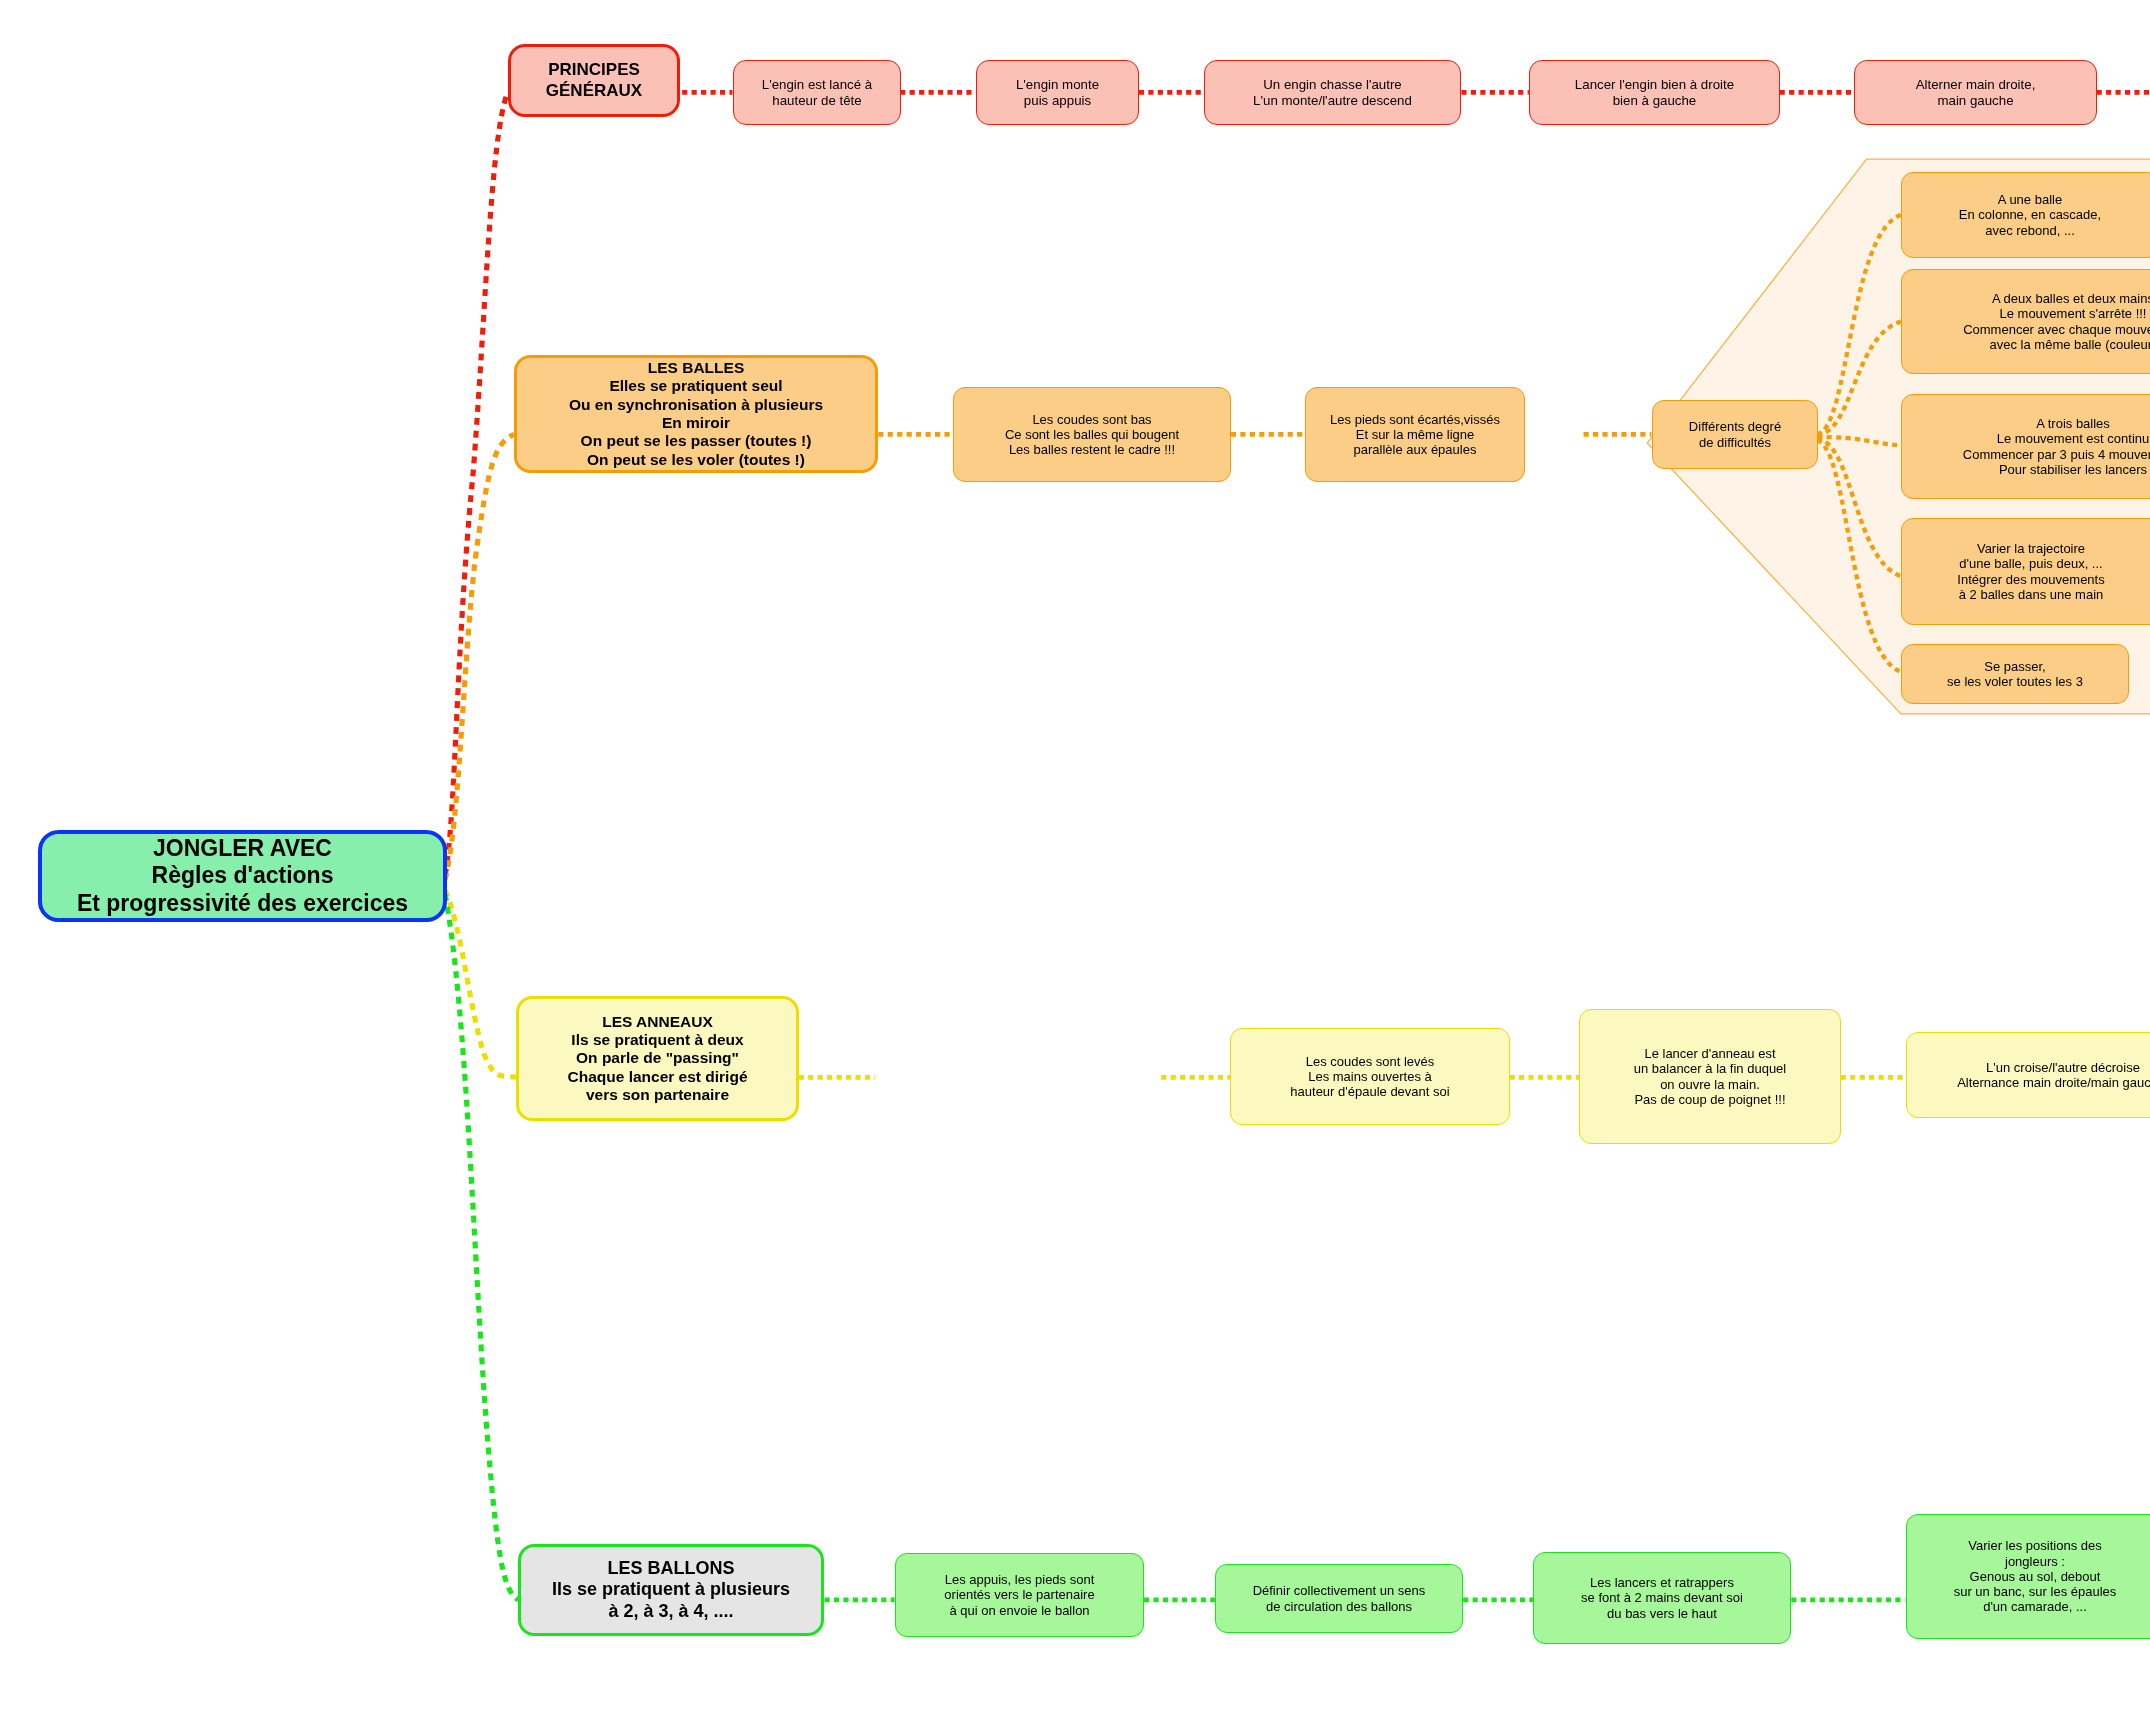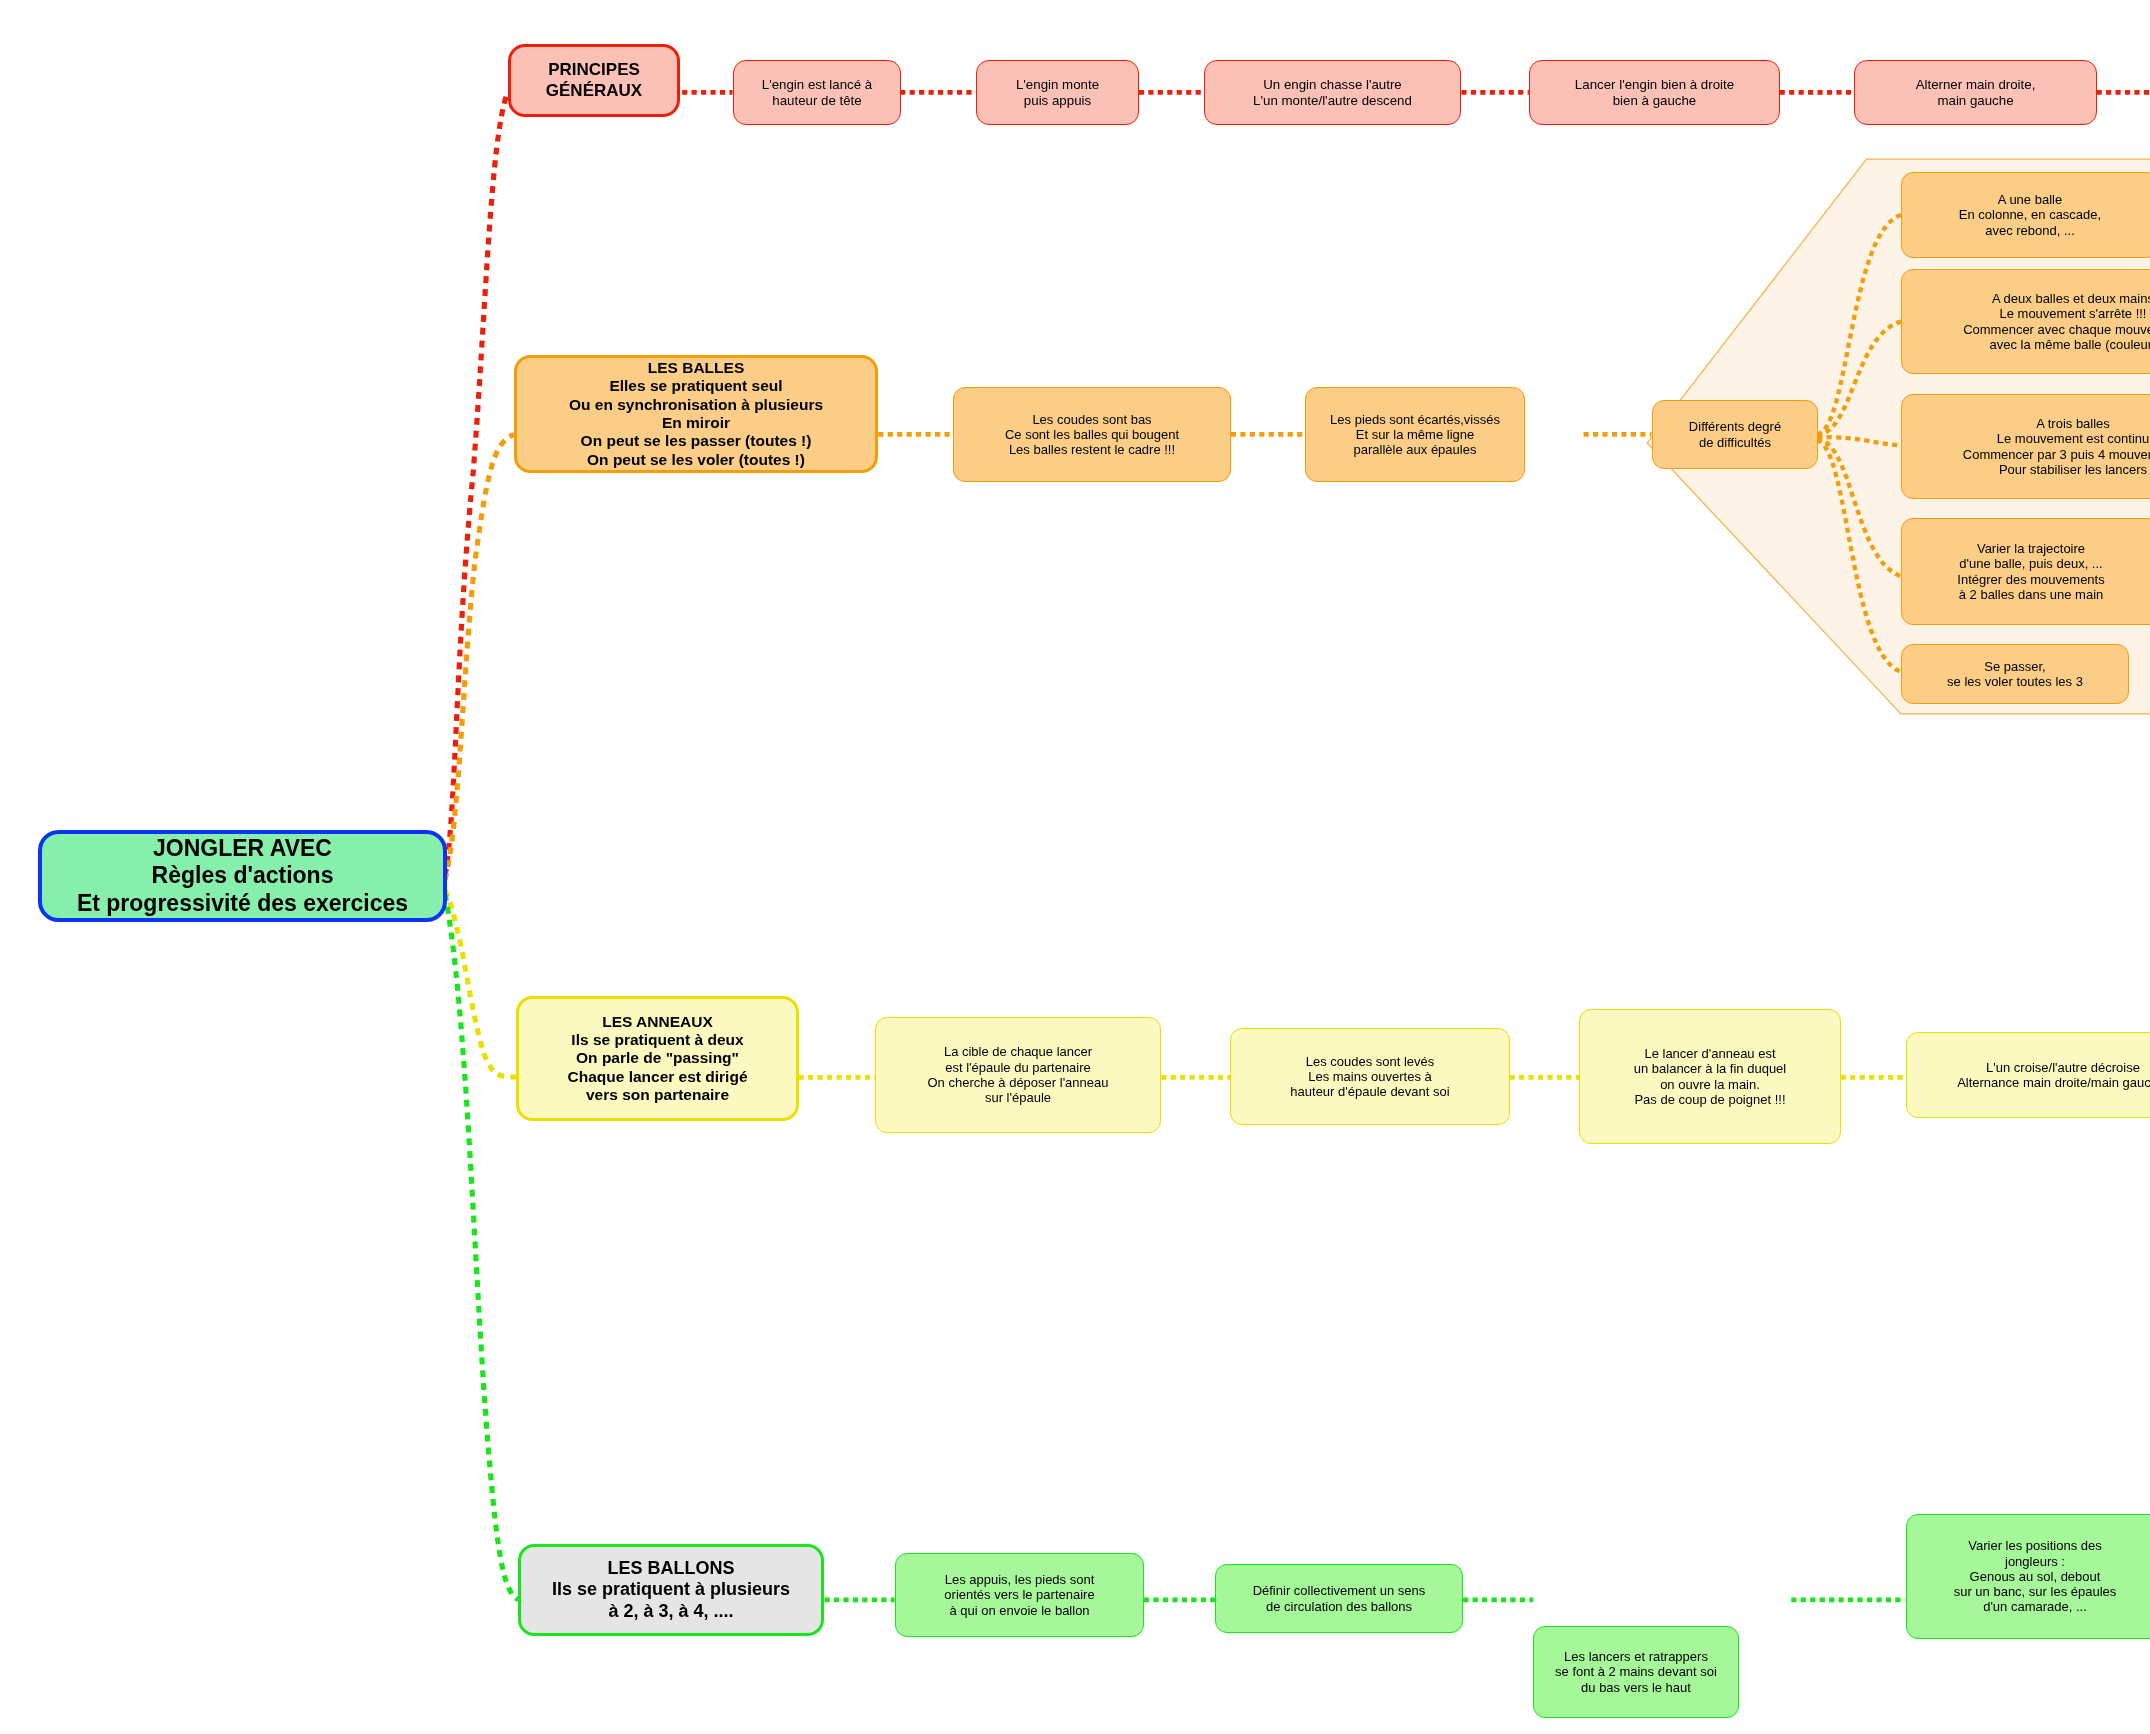--- a/index.html
+++ b/index.html
@@ -206,44 +206,40 @@
 
   <div class="node orange" style="left:1901px;top:644px;width:228px;height:60px;">Se passer,
 se les voler toutes les 3</div>
 
   <div class="node yellow-root" style="left:516px;top:996px;width:283px;height:125px;">LES ANNEAUX
 Ils se pratiquent à deux
 On parle de "passing"
 Chaque lancer est dirigé
 vers son partenaire</div>
 
-  <div class="node yellow" style="left:875px;top:1017px;width:286px;height:116px;">La cible de chaque lancer
-est l'épaule du partenaire
-On cherche à déposer l'anneau
-sur l'épaule</div>
   <div class="node yellow" style="left:1230px;top:1028px;width:280px;height:97px;">Les coudes sont levés
 Les mains ouvertes à
 hauteur d'épaule devant soi</div>
   <div class="node yellow" style="left:1579px;top:1009px;width:262px;height:135px;">Le lancer d'anneau est
 un balancer à la fin duquel
 on ouvre la main.
 Pas de coup de poignet !!!</div>
   <div class="node yellow" style="left:1906px;top:1032px;width:314px;height:86px;">L'un croise/l'autre décroise
 Alternance main droite/main gauche.</div>
 
   <div class="node green-root" style="left:518px;top:1544px;width:306px;height:92px;">LES BALLONS
 Ils se pratiquent à plusieurs
 à 2, à 3, à 4, ....</div>
 
   <div class="node green" style="left:895px;top:1553px;width:249px;height:84px;">Les appuis, les pieds sont
 orientés vers le partenaire
 à qui on envoie le ballon</div>
   <div class="node green" style="left:1215px;top:1564px;width:248px;height:69px;">Définir collectivement un sens
 de circulation des ballons</div>
-  <div class="node green" style="left:1533px;top:1626px;width:206px;height:92px;text-align:center;">Les lancers et ratrappers
+  <div class="node green" style="left:1533px;top:1552px;width:258px;height:92px;text-align:center;">Les lancers et ratrappers
 se font à 2 mains devant soi
 du bas vers le haut</div>
   <div class="node green" style="left:1906px;top:1514px;width:258px;height:125px;">Varier les positions des
 jongleurs :
 Genous au sol, debout
 sur un banc, sur les épaules
 d'un camarade, ...</div>
 
 </div>
 

